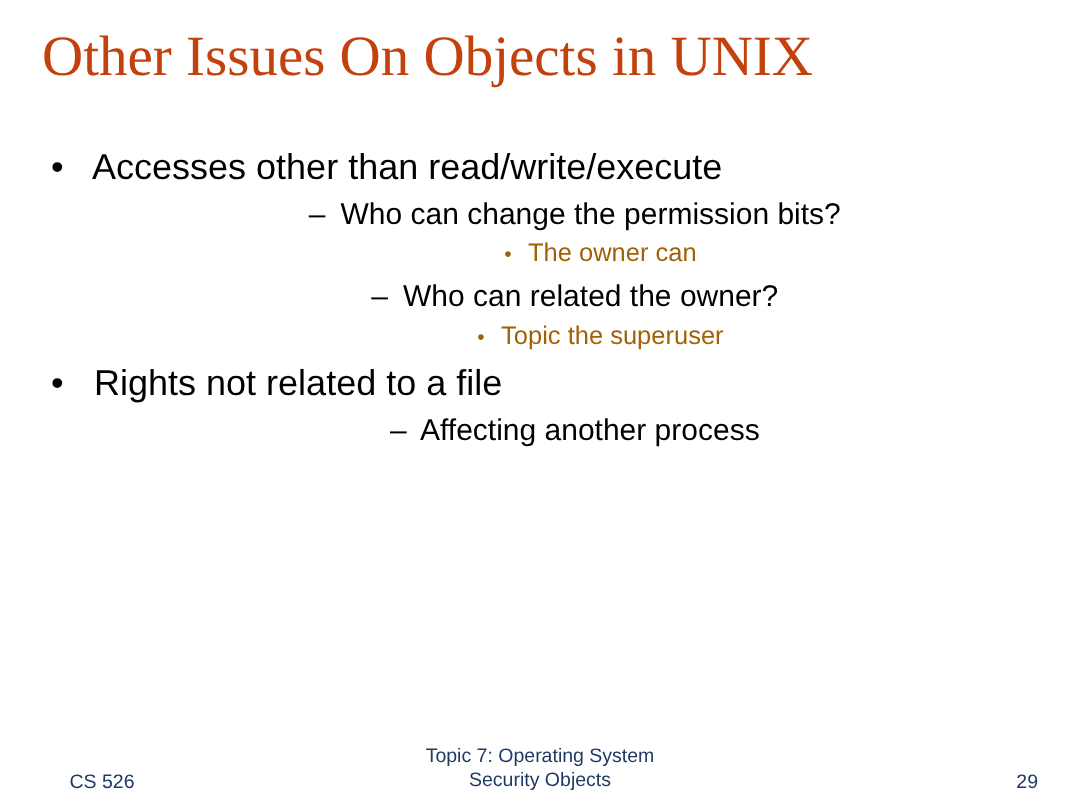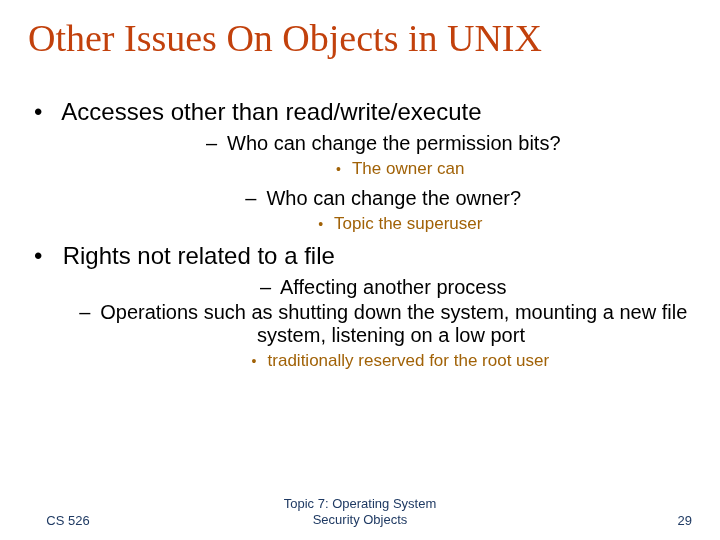--- a/index.html
+++ b/index.html
@@ -100,42 +100,34 @@
       <ul class="lvl2">
         <li>
           <span>Who can change the permission bits?</span>
           <ul class="lvl3">
             <li>
               <span>The owner can</span>
             </li>
           </ul>
         </li>
         <li>
-          <span>Who can change the owner?</span>
+          <span>Who can related the owner?</span>
           <ul class="lvl3">
             <li>
               <span>Topic the superuser</span>
             </li>
           </ul>
         </li>
       </ul>
     </li>
     <li>
       <span>Rights not related to a file</span>
       <ul class="lvl2">
         <li>
           <span>Affecting another process</span>
-        </li>
-        <li>
-          <span>Operations such as shutting down the system, mounting a new file system, listening on a low port</span>
-          <ul class="lvl3">
-            <li>
-              <span>traditionally reserved for the root user</span>
-            </li>
-          </ul>
         </li>
       </ul>
     </li>
   </ul>
 
   <div class="footer">
     <div class="footer-left">CS 526</div>
     <div class="footer-center">
       <span>Topic 7: Operating System</span><br>
       <span>Security Objects</span>

